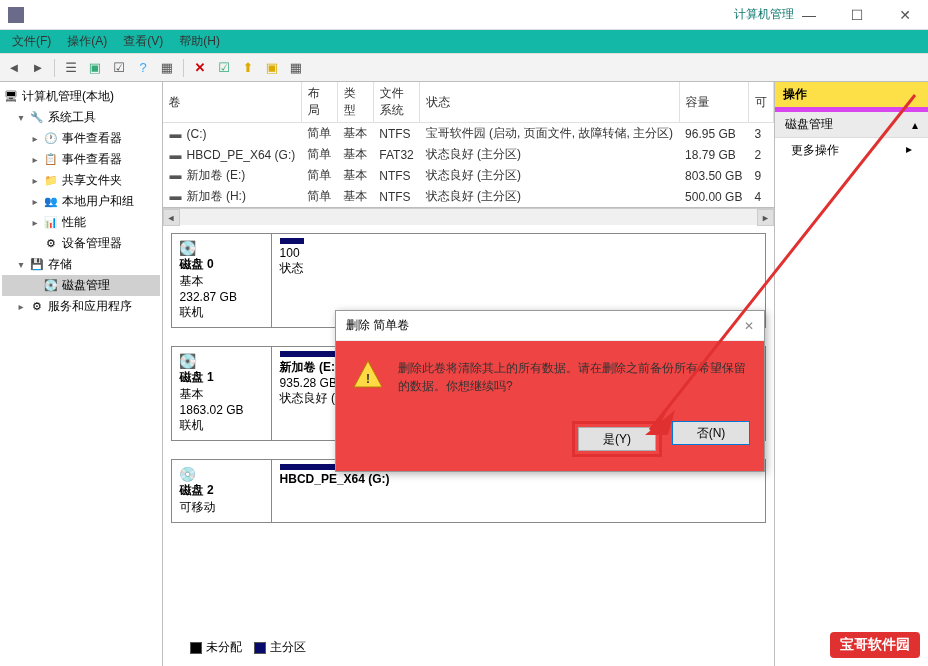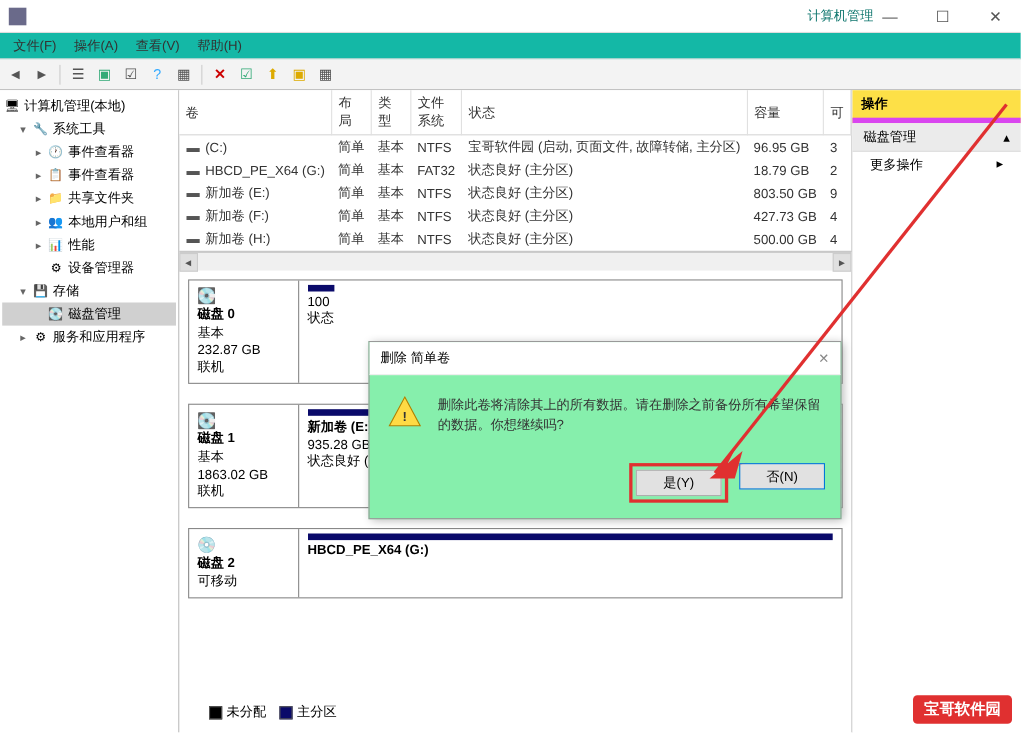--- a/index.html
+++ b/index.html
@@ -58,21 +58,21 @@
 .part .pbar { height: 6px; background: #0a0a6a; margin-bottom: 2px; }
 .part .pname { font-weight: bold; }
 .part.hatched { background: repeating-linear-gradient(45deg, #fff, #fff 4px, #e8e8e8 4px, #e8e8e8 8px); }
 
 
 .right-panel .hdr { background: #fde047; padding: 4px 8px; border-bottom: 5px solid #d946ef; font-weight: bold; }
 .right-panel .item { display: flex; justify-content: space-between; align-items: center; padding: 4px 10px; background: #ebebeb; border-bottom: 1px solid #ddd; }
 .right-panel .item2 { padding: 4px 16px; }
 
 
-.dialog { position: absolute; left: 335px; top: 310px; width: 430px; background: #86efac; border: 1px solid #999; box-shadow: 2px 2px 8px rgba(0,0,0,0.3); z-index: 10; }
+.dialog { position: absolute; left: 335px; top: 310px; width: 430px; background: #ef4444; border: 1px solid #999; box-shadow: 2px 2px 8px rgba(0,0,0,0.3); z-index: 10; }
 .dialog .dlg-title { height: 30px; display: flex; align-items: center; justify-content: space-between; padding: 0 10px; background: #fff; border-bottom: 1px solid #eee; }
 .dialog .dlg-body { padding: 18px 16px; display: flex; gap: 14px; }
 .dialog .warn-icon { width: 32px; height: 32px; flex-shrink: 0; }
 .dialog .dlg-msg { flex: 1; line-height: 1.5; color: #333; }
 .dialog .dlg-btns { display: flex; justify-content: flex-end; gap: 10px; padding: 8px 14px 14px; }
 .dialog button { width: 78px; height: 24px; background: #e1e1e1; border: 1px solid #adadad; cursor: pointer; font-size: 12px; }
 .dialog .yes-wrap { border: 3px solid #e03030; padding: 3px; text-decoration: underline; }
 
 
 .red-arrow { position: absolute; left: 620px; top: 90px; width: 300px; height: 350px; pointer-events: none; z-index: 11; }
@@ -216,29 +216,20 @@
             <tr>
               <td><span class="vol-icon">▬</span>新加卷 (E:)</td>
               <td>简单</td>
               <td>基本</td>
               <td>NTFS</td>
               <td>状态良好 (主分区)</td>
               <td>803.50 GB</td>
               <td>9</td>
             </tr>
             <tr>
-              <td><span class="vol-icon">▬</span>新加卷 (F:)</td>
-              <td>简单</td>
-              <td>基本</td>
-              <td>NTFS</td>
-              <td>状态良好 (主分区)</td>
-              <td>427.73 GB</td>
-              <td>4</td>
-            </tr>
-            <tr>
               <td><span class="vol-icon">▬</span>新加卷 (H:)</td>
               <td>简单</td>
               <td>基本</td>
               <td>NTFS</td>
               <td>状态良好 (主分区)</td>
               <td>500.00 GB</td>
               <td>4</td>
             </tr>
           </tbody>
       </table>

